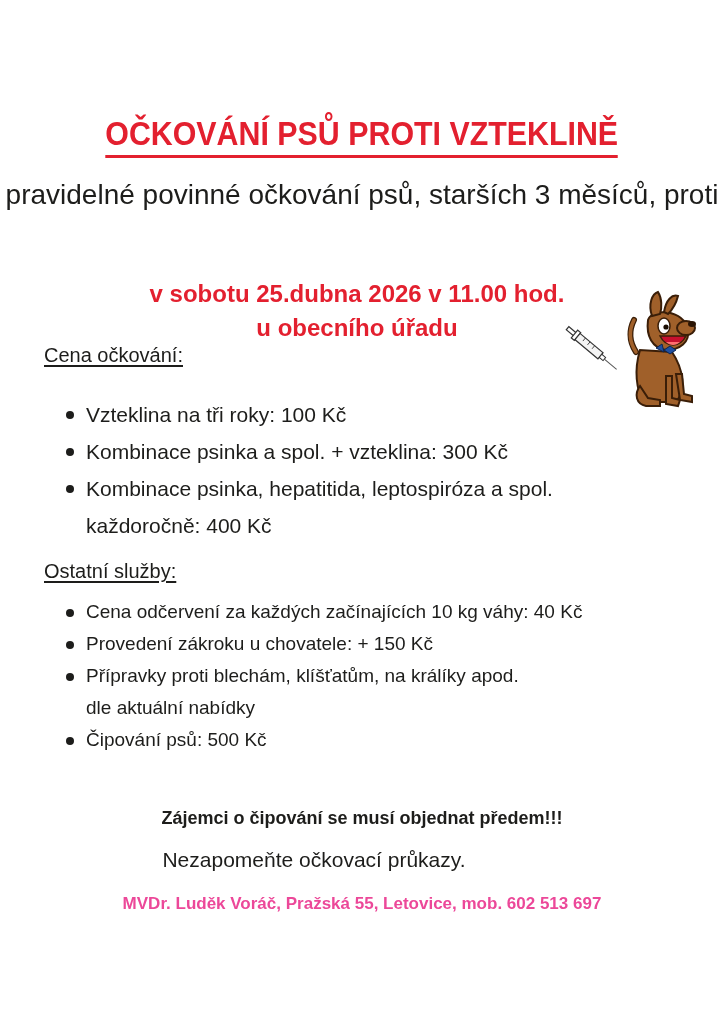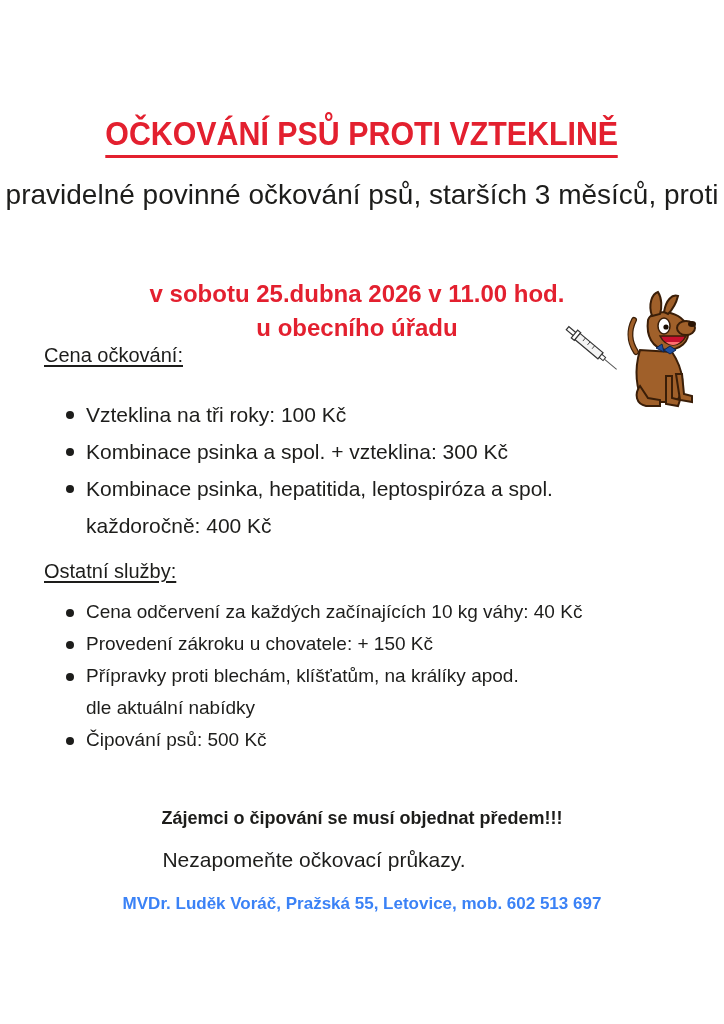--- a/index.html
+++ b/index.html
@@ -124,21 +124,21 @@
       color: #1d1d1b;
     }
     .contact {
       position: absolute;
       top: 894px;
       left: 0;
       width: 724px;
       text-align: center;
       font-size: 17px;
       font-weight: bold;
-      color: #3b82f6;
+      color: #ec4899;
     }
     .illustration {
       position: absolute;
       left: 548px;
       top: 290px;
       width: 150px;
       height: 125px;
     }
   </style>
 </head>

